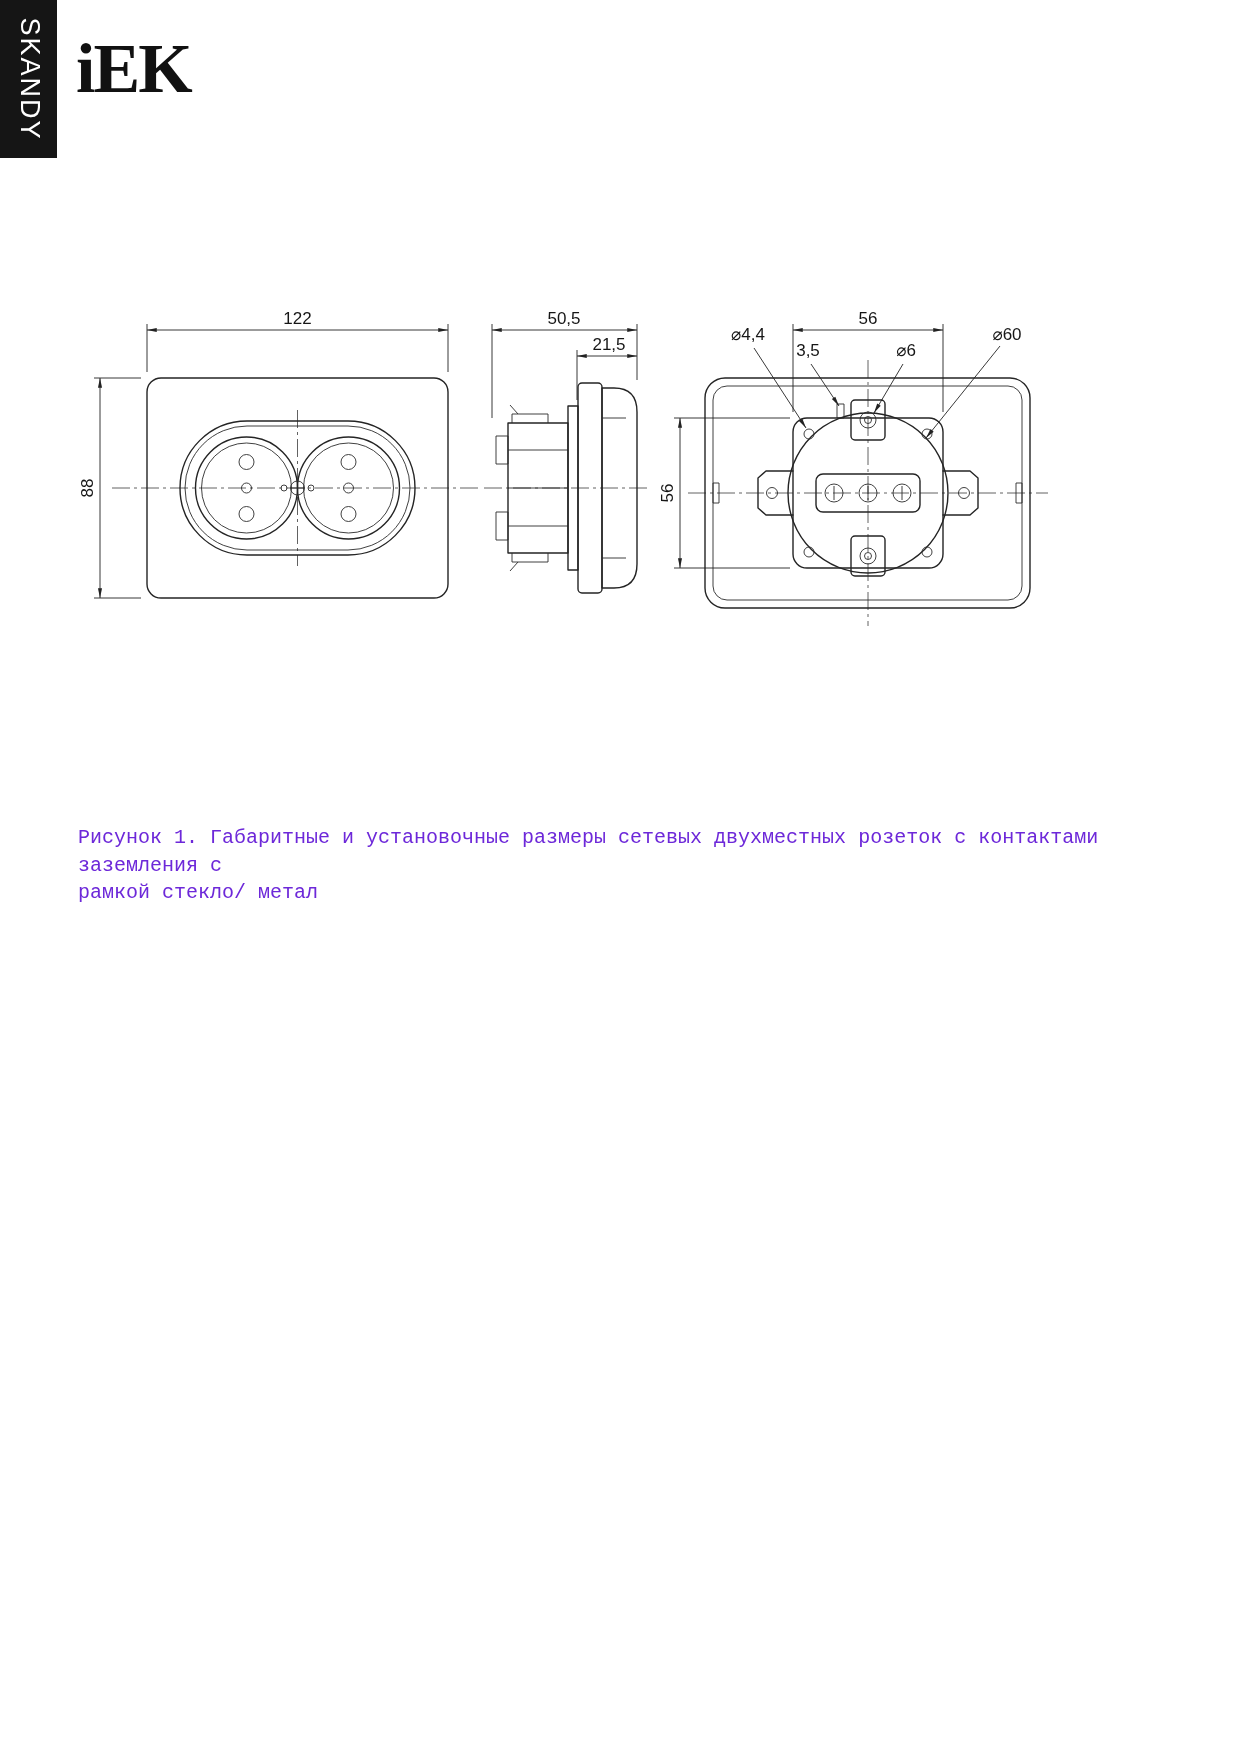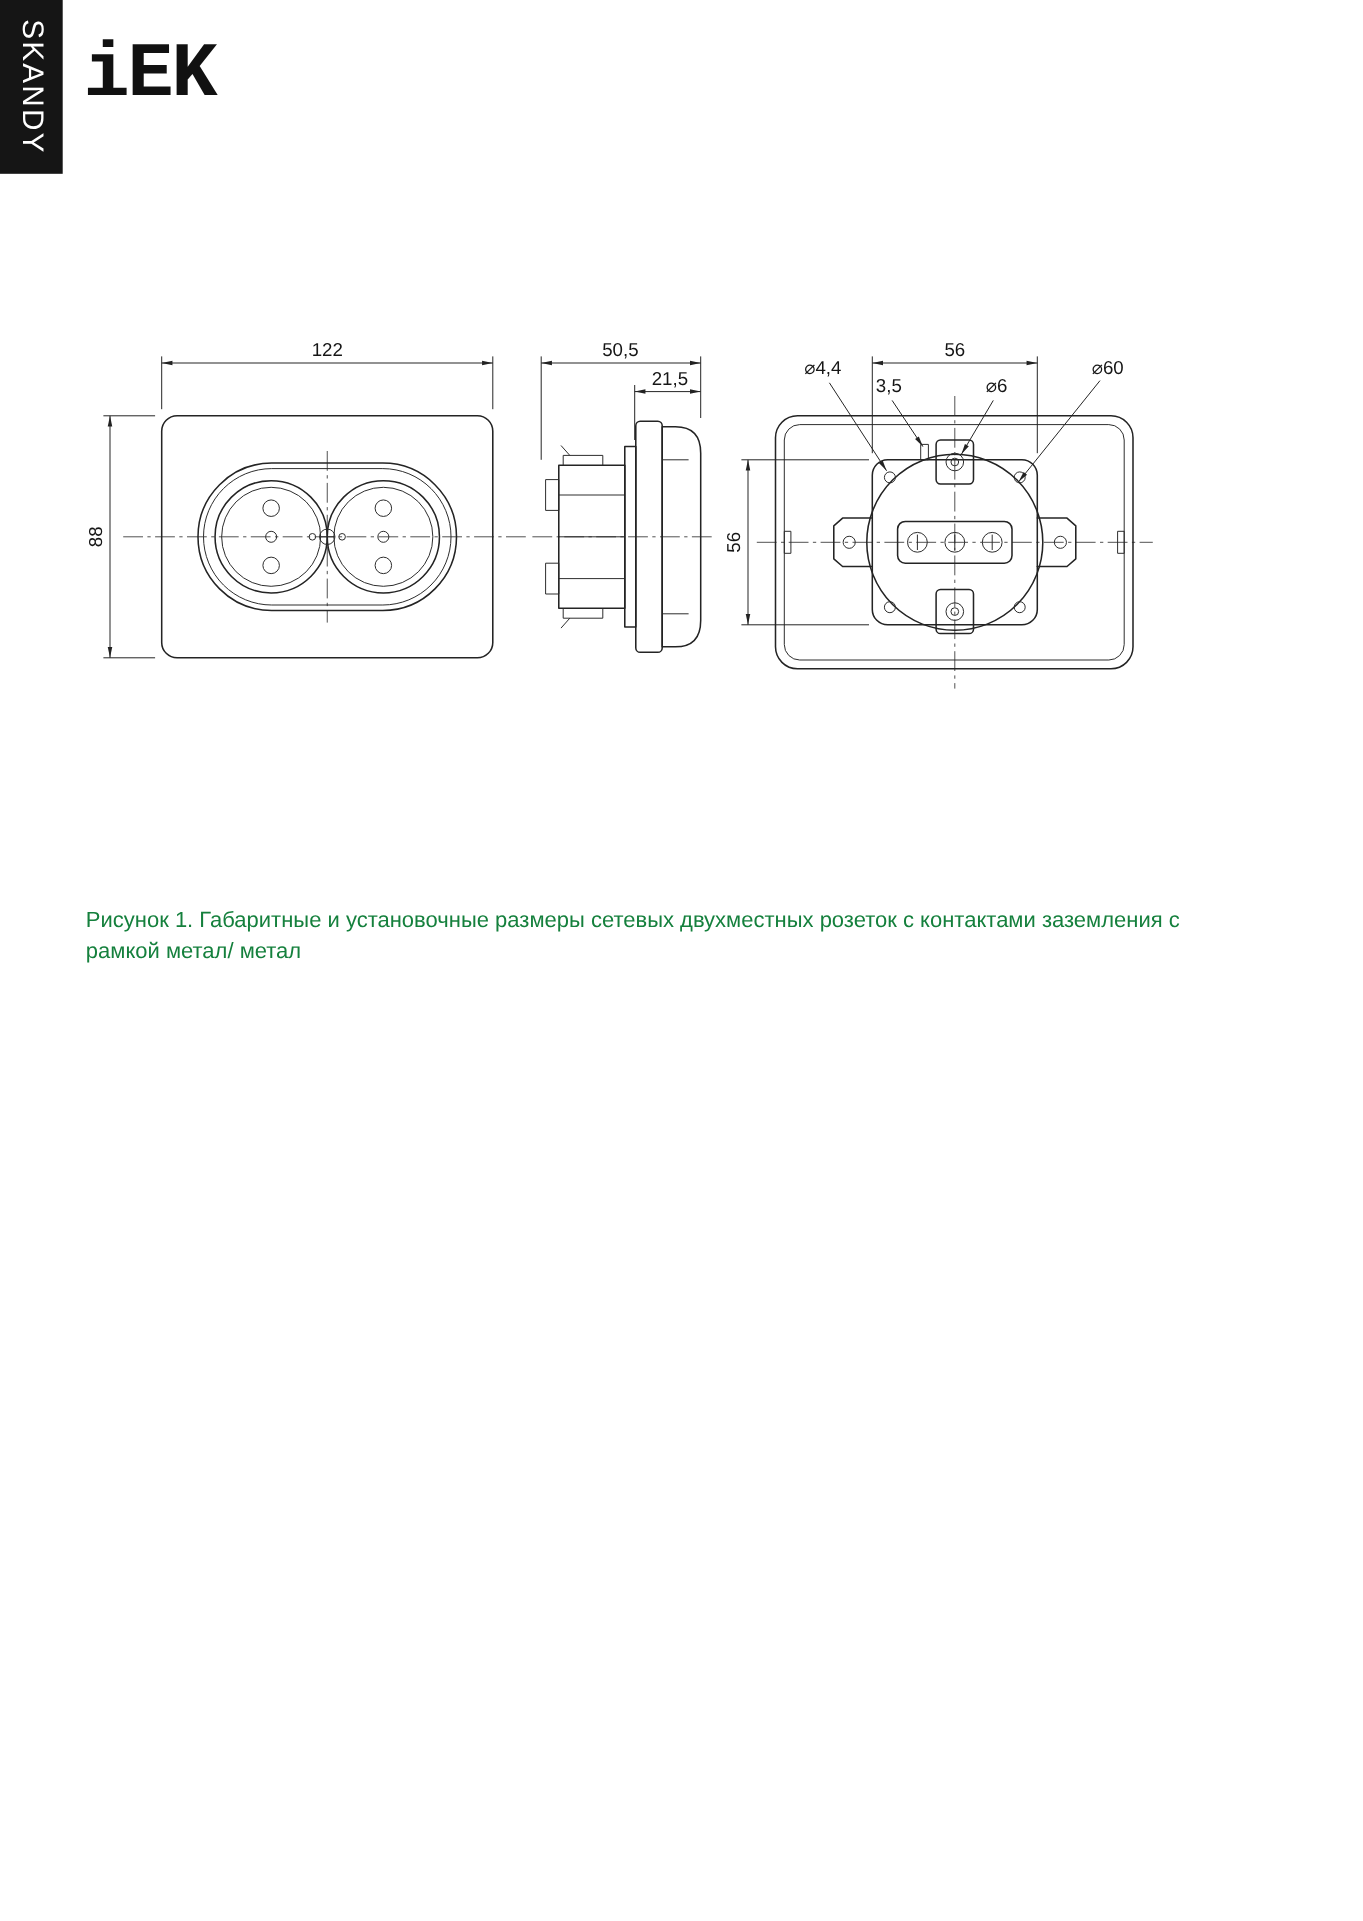--- a/index.html
+++ b/index.html
@@ -18,36 +18,36 @@
   .brand-band .vtext{
     position:absolute;left:50%;top:50%;
     transform:translate(-50%,-50%) rotate(90deg);
     color:#ffffff;font-size:27px;font-weight:500;letter-spacing:2px;
     white-space:nowrap;
   }
   .logo{
     position:absolute;left:76px;top:34px;
     font-size:70px;font-weight:900;color:#111111;
     letter-spacing:-2px;line-height:1;
-    font-family:Liberation Mono, monospace;
+    font-family:Liberation Serif, serif;
   }
   .drawing-wrap{
     position:absolute;left:60px;top:288px;width:1060px;height:355px;
   }
   svg text{
     font-family:"Liberation Sans",sans-serif;
     font-size:17px;fill:#161616;
   }
   .o{fill:none;stroke:#242424;stroke-width:1.4;stroke-linejoin:round;stroke-linecap:round;}
   .o2{fill:none;stroke:#2b2b2b;stroke-width:0.9;stroke-linejoin:round;}
   .d{fill:none;stroke:#222222;stroke-width:0.9;}
   .cl{fill:none;stroke:#3a3a3a;stroke-width:0.8;stroke-dasharray:18 4 3 4;}
   .caption{
     position:absolute;left:78px;top:824px;width:1105px;
-    font-size:20px;color:#15803d;line-height:1.38;
+    font-size:20px;color:#6d28d9;line-height:1.38;font-family:Liberation Mono, monospace;
   }
   .caption span{display:block;}
 </style>
 </head>
 <body>
 
 <div class="page">
 
   <div class="brand-band">
     <span class="vtext">SKANDY</span>
@@ -217,16 +217,16 @@
       <g>
         <line class="d" x1="940" y1="58" x2="866" y2="150" marker-end="url(#arw)"></line>
         <text x="947" y="52" text-anchor="middle">⌀60</text>
       </g>
     </g>
   </svg>
   </div>
 
   <div class="caption">
     <span>Рисунок 1. Габаритные и установочные размеры сетевых двухместных розеток с контактами заземления с</span>
-    <span>рамкой метал/ метал</span>
+    <span>рамкой стекло/ метал</span>
   </div>
 
 </div>
 
 </body></html>

